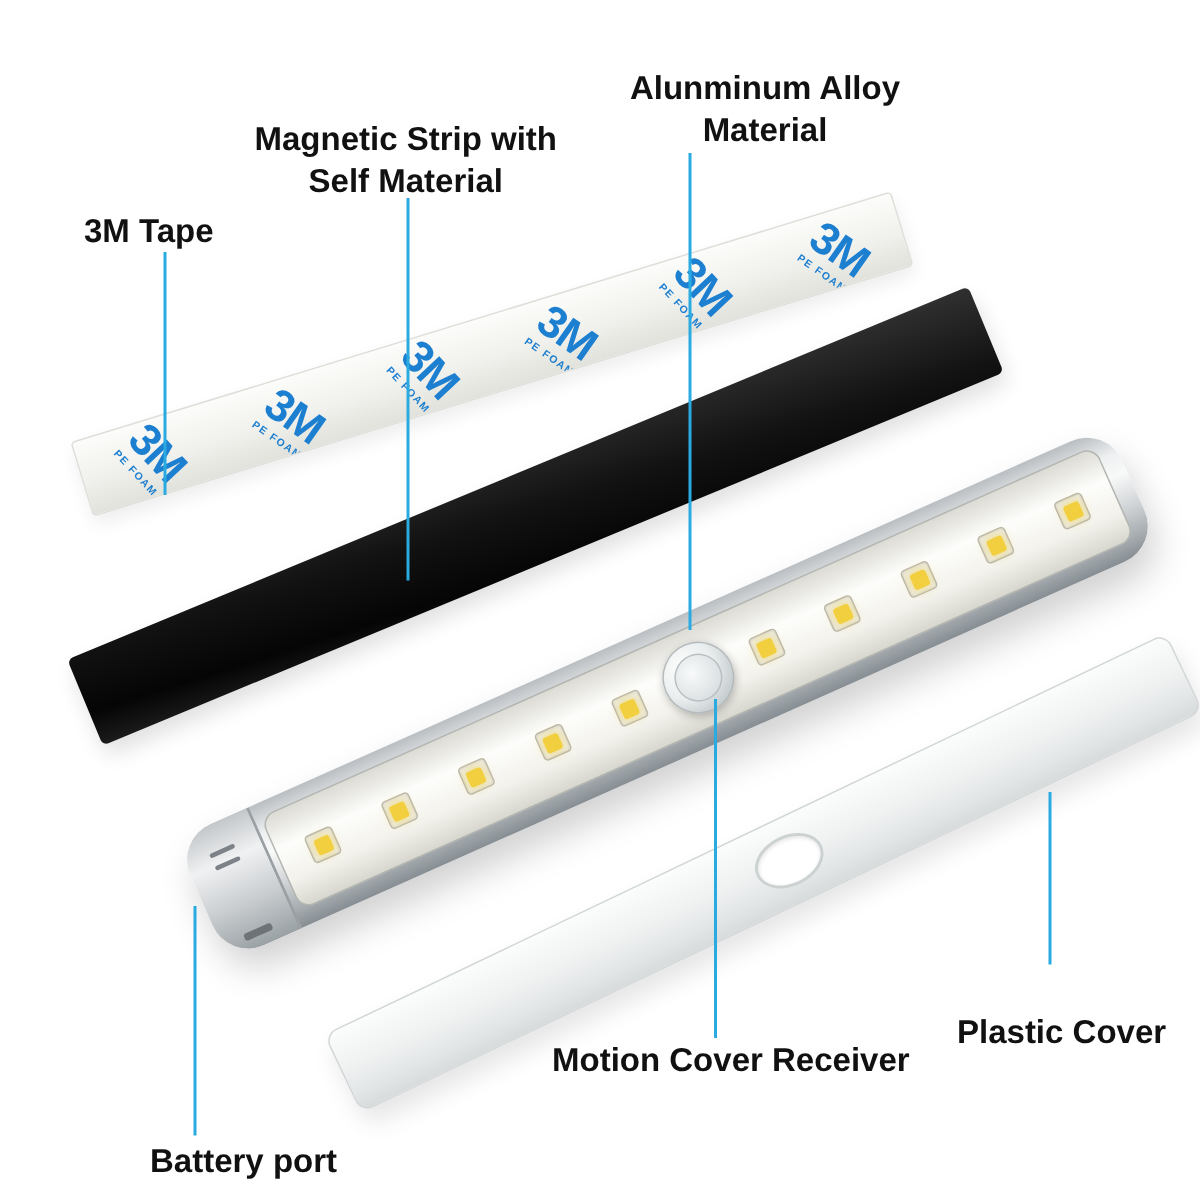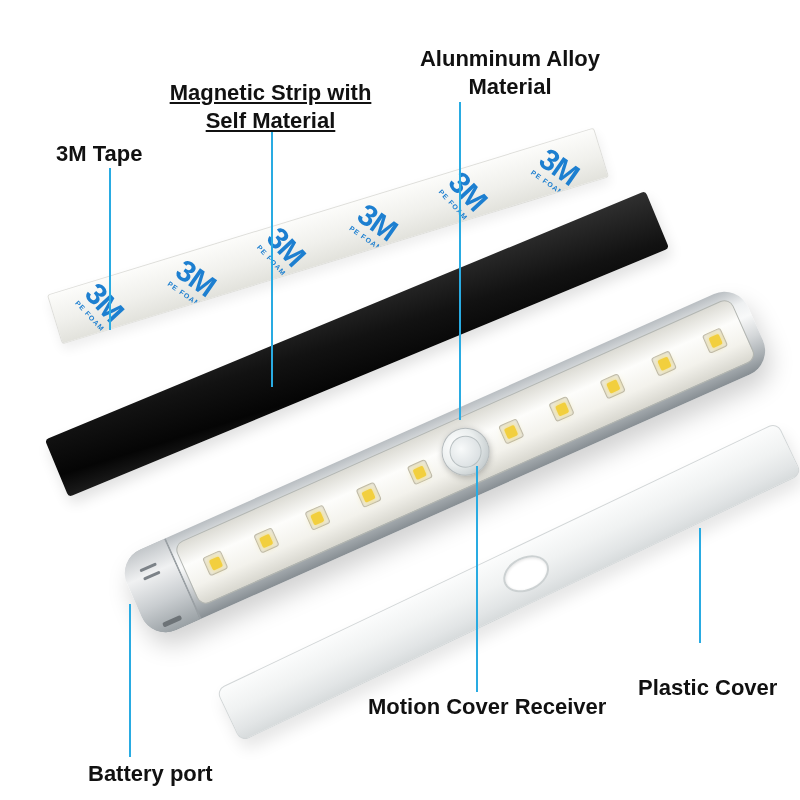--- a/index.html
+++ b/index.html
@@ -64,25 +64,25 @@
   #ln-alu{left:459px;top:102px;height:318px;}
   #ln-sensor{left:476px;top:466px;height:226px;}
   #ln-cover{left:699px;top:528px;height:115px;}
   #ln-battery{left:129px;top:604px;height:153px;}
 
   
   .label{position:absolute;z-index:9;font-weight:700;font-size:22px;color:var(--label-text,#111111);line-height:1.25;white-space:nowrap;}
   .label.center{text-align:center;white-space:normal;}
   .label.center span{display:block;}
   #lb-alu{left:375px;top:45px;width:190px;margin-left:40px;}
-  #lb-magnet{left:168px;top:79px;width:205px;text-decoration:underline;}
+  #lb-magnet{left:168px;top:79px;width:205px;}
   #lb-tape{left:56px;top:140px;}
   #lb-cover{left:638px;top:642px;margin-top:32px;}
   #lb-sensor{left:368px;top:693px;}
-  #lb-battery{left:88px;top:760px;}
+  #lb-battery{left:100px;top:760px;}
 </style>
 </head>
 <body>
 
 <div class="stage">
 
   <div class="strip tape">
     <div class="tape-units" id="tape-units">
         <div class="tape-unit">
           <span class="t-brand">3M</span>

